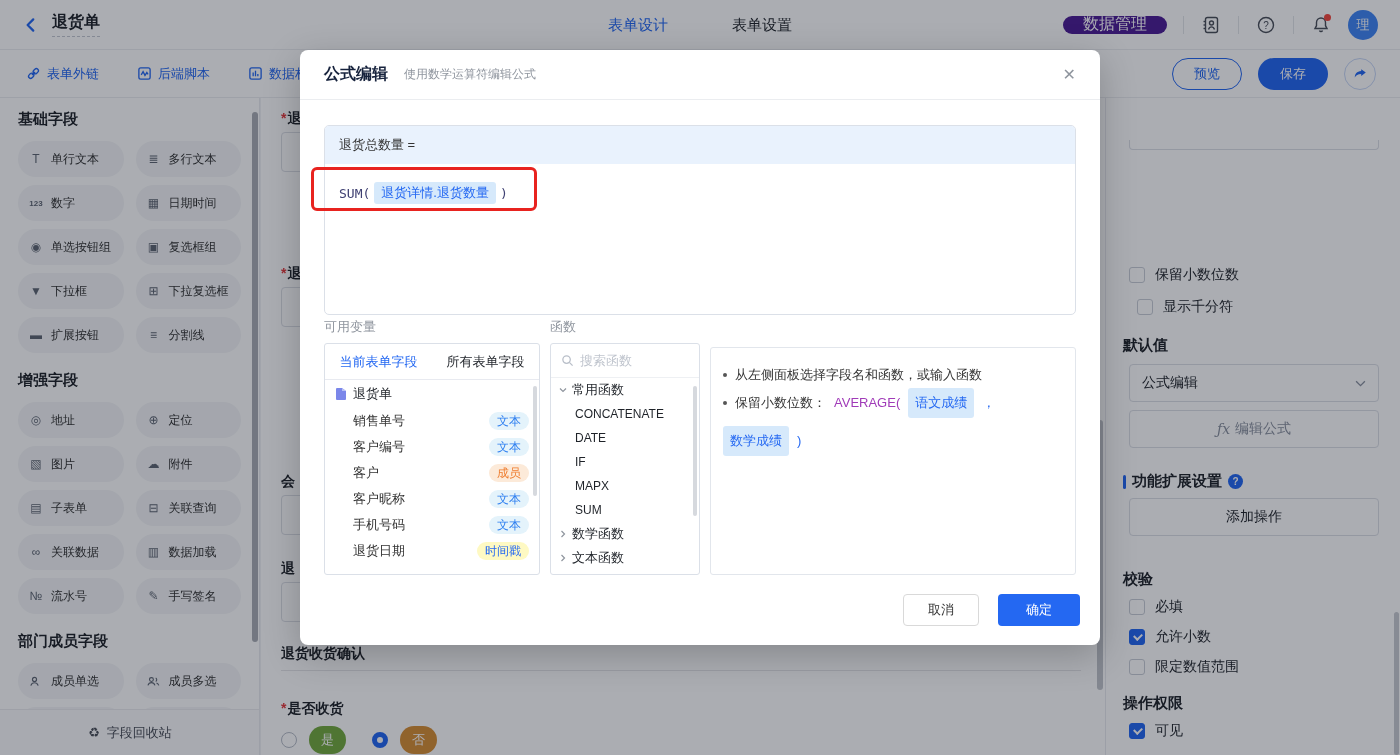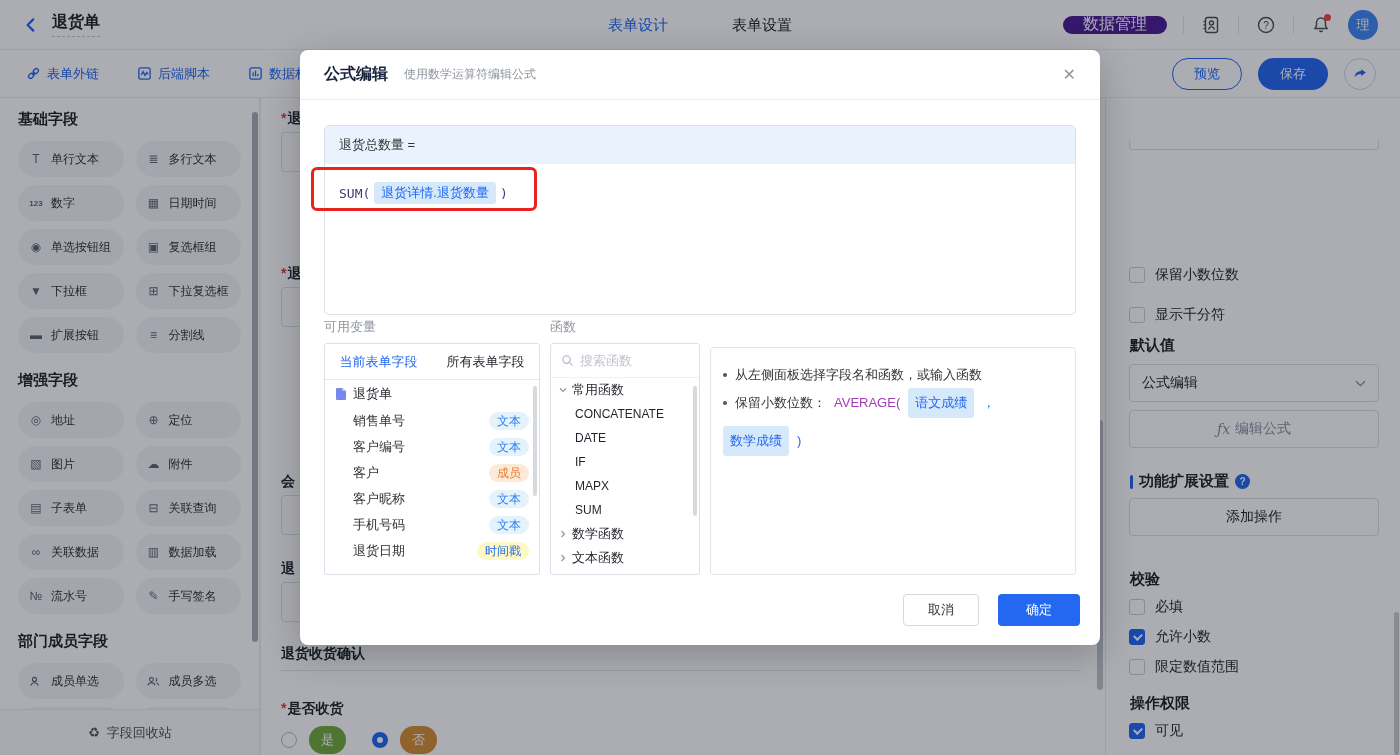--- a/index.html
+++ b/index.html
@@ -58,21 +58,21 @@
   .p-tabs{position:relative;height:44px;display:flex;align-items:center;justify-content:space-around;border-bottom:1px solid #f0f1f3;}
   .p-tab{font-size:14px;cursor:pointer;}
   .p-tab.active{color:#2468f2;font-weight:700;}
   .p-underline{position:absolute;left:55px;top:40px;width:76px;height:3px;background:#2468f2;border-radius:2px;}
   .p-abs{position:absolute;left:23px;width:250px;}
   .p-input-cut{top:42px;height:10px;border:1px solid #dcdfe6;border-top:none;border-radius:0 0 4px 4px;}
   .cb-row{position:absolute;left:23px;display:flex;align-items:center;gap:10px;font-size:14px;color:#1f2329;cursor:pointer;}
   .cb{width:16px;height:16px;border:1px solid #c9ced6;border-radius:3px;background:#fff;position:relative;}
   .cb.on{background:#2468f2;border-color:#2468f2;}
   .cb.on::after{content:"";position:absolute;left:4px;top:3px;width:6px;height:4px;border-left:2px solid #fff;border-bottom:2px solid #fff;transform:rotate(-45deg);}
-  .p-sec{position:absolute;left:24px;font-size:15px;font-weight:700;display:flex;align-items:center;gap:6px;text-align:center;}
+  .p-sec{position:absolute;left:17px;font-size:15px;font-weight:700;display:flex;align-items:center;gap:6px;text-align:center;}
   .p-bar{width:3px;height:14px;background:#2468f2;border-radius:2px;}
   .help-dot{width:15px;height:15px;border-radius:50%;background:#2468f2;color:#fff;font-size:10px;font-weight:700;display:flex;align-items:center;justify-content:center;cursor:pointer;}
   .p-select{height:38px;border:1px solid #dcdfe6;border-radius:4px;display:flex;align-items:center;padding:0 12px;font-size:14px;cursor:pointer;justify-content:space-between;background:#fff;}
   .p-btn{height:38px;border:1px solid #dcdfe6;border-radius:4px;display:flex;align-items:center;justify-content:center;font-size:14px;background:#fff;cursor:pointer;gap:5px;}
   .p-btn.gray{color:#8a919f;}
   .fx{font-family:"DejaVu Serif",serif;font-style:italic;}
   
   .dim{position:absolute;inset:0;background:rgba(10,16,30,0.34);z-index:50;}
   
   .modal{position:absolute;left:300px;top:50px;width:800px;height:595px;background:#fff;border-radius:8px;z-index:100;box-shadow:0 10px 36px rgba(0,0,0,.22);}
@@ -350,21 +350,21 @@
   </main>
   <div class="scroll-thumb" style="left:1097px;top:420px;width:6px;height:270px;background:#c3c6cc;"></div>
 
   <aside class="props">
     <div class="p-abs p-input-cut"></div>
 
     <div class="cb-row" style="top:168px;">
         <span class="cb"></span>
         <span>保留小数位数</span>
       </div>
-    <div class="cb-row" style="top:208px;">
+    <div class="cb-row" style="top:200px;margin-left:8px;">
         <span class="cb"></span>
         <span>显示千分符</span>
       </div>
 
     <div class="p-sec" style="top:238px;">默认值</div>
     <div class="p-abs p-select" style="top:266px;">
       <span>公式编辑</span>
       <svg width="11" height="7" viewBox="0 0 12 8">
           <polyline points="1,1.5 6,6.5 11,1.5" fill="none" stroke="#8a919f" stroke-width="1.5"></polyline>
         </svg>

